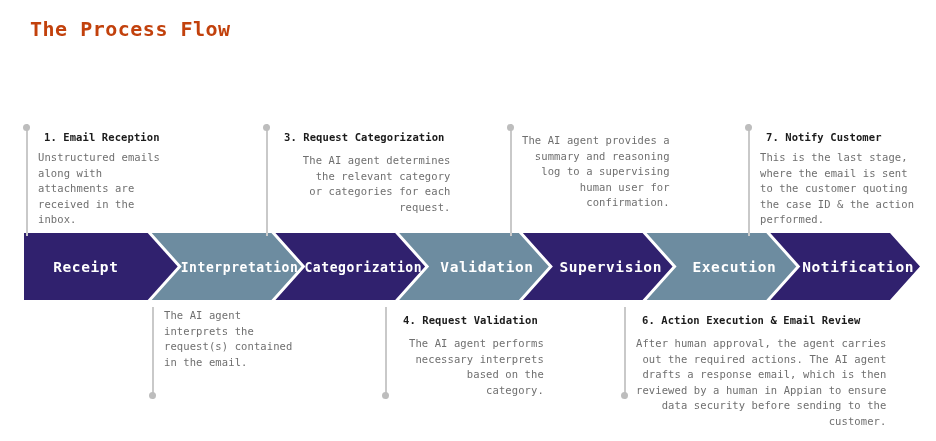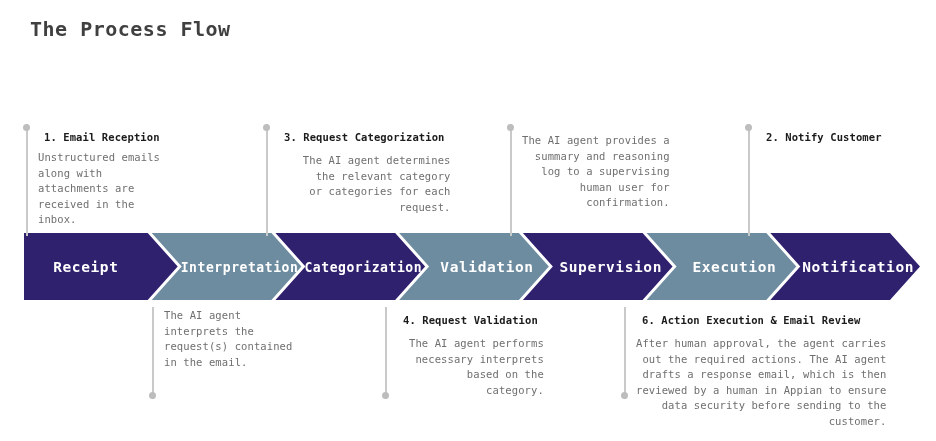--- a/index.html
+++ b/index.html
@@ -22,21 +22,21 @@
 
   
   .page-title {
     position: absolute;
     left: 30px;
     top: 17px;
     font-family: "DejaVu Sans Mono", monospace;
     font-weight: bold;
     font-size: 20px;
     letter-spacing: 0.5px;
-    color: #404040;
+    color: #c2410c;
     white-space: nowrap;
   }
 
   
   #band {
     position: absolute;
     left: 0;
     top: 0;
     width: 936px;
     height: 441px;
@@ -161,21 +161,26 @@
 log to a supervising
 human user for
 confirmation.</p>
     </div>
   </div>
 
   <div class="item top" style="left:748px; top:124px; width:190px;">
     <div class="conn-line" style="height:112px;"></div>
     <div class="conn-dot" style="top:0px;"></div>
     <div class="body-wrap">
-      <p class="item-title">2. Notify Customer</p>
+      <p class="item-title">7. Notify Customer</p>
+      <p class="item-desc">This is the last stage,
+where the email is sent
+to the customer quoting
+the case ID &amp; the action
+performed.</p>
     </div>
   </div>
 
   <div class="item bottom" style="left:152px; top:307px; width:180px;">
     <div class="conn-line" style="height:92px;"></div>
     <div class="conn-dot" style="top:85px;"></div>
     <div class="body-wrap">
       <p class="item-desc">The AI agent
 interprets the
 request(s) contained

